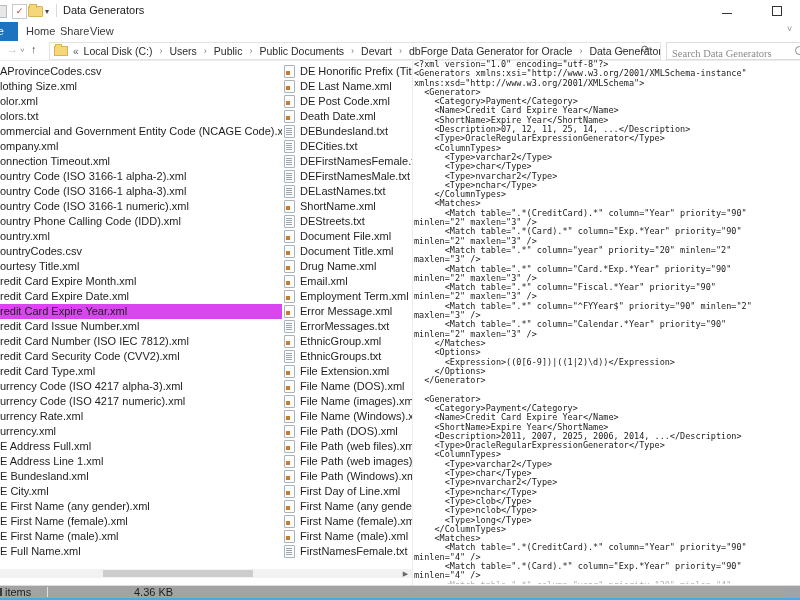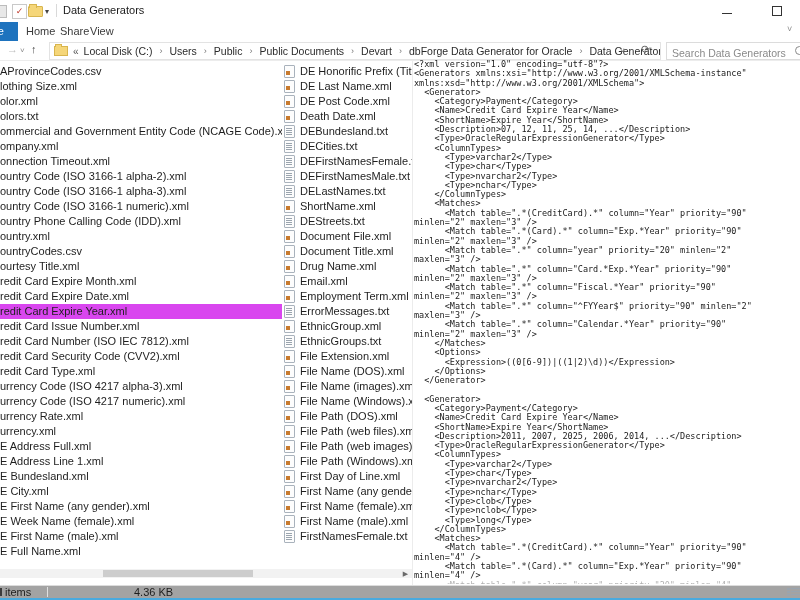--- a/index.html
+++ b/index.html
@@ -40,21 +40,21 @@
            display:flex;align-items:center;overflow:hidden}
   #addr-folder{width:12px;height:8px;background:#f5d679;border:1px solid #d8b54e;margin:0 5px 0 4px;flex:none;position:relative}
   #addr-folder::before{content:"";position:absolute;left:0;top:-3px;width:5px;height:2px;background:#f5d679;border:1px solid #d8b54e;border-bottom:none}
   #addr-overflow{font-size:10px;color:#555;margin-right:5px}
   #crumbs{display:flex;align-items:center;gap:7px;font-size:10.5px;color:#2b2b2b;white-space:nowrap}
   .crumb-sep{font-size:9px;color:#777}
   #addr-hist{position:absolute;left:620px;top:5px;font-size:8px;color:#777}
   #addr-refresh{position:absolute;left:641px;top:2px;font-size:11px;color:#555}
   #searchbox{position:absolute;left:666px;top:1px;width:140px;height:16px;border:1px solid #dcdcdc;background:#fff}
   #searchbox input{border:none;outline:none;width:118px;height:14px;font-size:10.5px;color:#333;
-                   font-family:Liberation Sans, sans-serif;padding:0 0 0 5px;background:transparent}
+                   font-family:Liberation Serif, serif;padding:0 0 0 5px;background:transparent}
   #searchbox input::placeholder{color:#8a8a8a}
   #search-mag{position:absolute;left:128px;top:3px;width:7px;height:7px;border:1.2px solid #8a8a8a;border-radius:50%}
   #search-mag::after{content:"";position:absolute;left:6px;top:6px;width:4px;height:1.2px;background:#8a8a8a;transform:rotate(45deg)}
 
   
   #filelist{left:0;top:60px;width:412px;height:525px;overflow:hidden}
   .fcol{position:absolute;top:4px}
   #col1{left:0;width:282px}
   #col2{left:282px;width:130px}
   .frow{height:15px;line-height:15px;font-size:11px;white-space:nowrap;overflow:hidden;display:flex;align-items:center}
@@ -234,21 +234,21 @@
       <div class="frow">
         <span class="fname">E Bundesland.xml</span>
       </div>
       <div class="frow">
         <span class="fname">E City.xml</span>
       </div>
       <div class="frow">
         <span class="fname">E First Name (any gender).xml</span>
       </div>
       <div class="frow">
-        <span class="fname">E Week Name (female).xml</span>
+        <span class="fname">E First Name (female).xml</span>
       </div>
       <div class="frow">
         <span class="fname">E First Name (male).xml</span>
       </div>
       <div class="frow">
         <span class="fname">E Full Name.xml</span>
       </div>
     </div>
   <div id="col2" class="fcol">
       <div class="frow">
@@ -307,20 +307,24 @@
         <span class="fico xml"></span>
         <span class="fname">Drug Name.xml</span>
       </div>
       <div class="frow">
         <span class="fico xml"></span>
         <span class="fname">Email.xml</span>
       </div>
       <div class="frow">
         <span class="fico xml"></span>
         <span class="fname">Employment Term.xml</span>
+      </div>
+      <div class="frow">
+        <span class="fico xml"></span>
+        <span class="fname">Error Message.xml</span>
       </div>
       <div class="frow">
         <span class="fico txt"></span>
         <span class="fname">ErrorMessages.txt</span>
       </div>
       <div class="frow">
         <span class="fico xml"></span>
         <span class="fname">EthnicGroup.xml</span>
       </div>
       <div class="frow">

